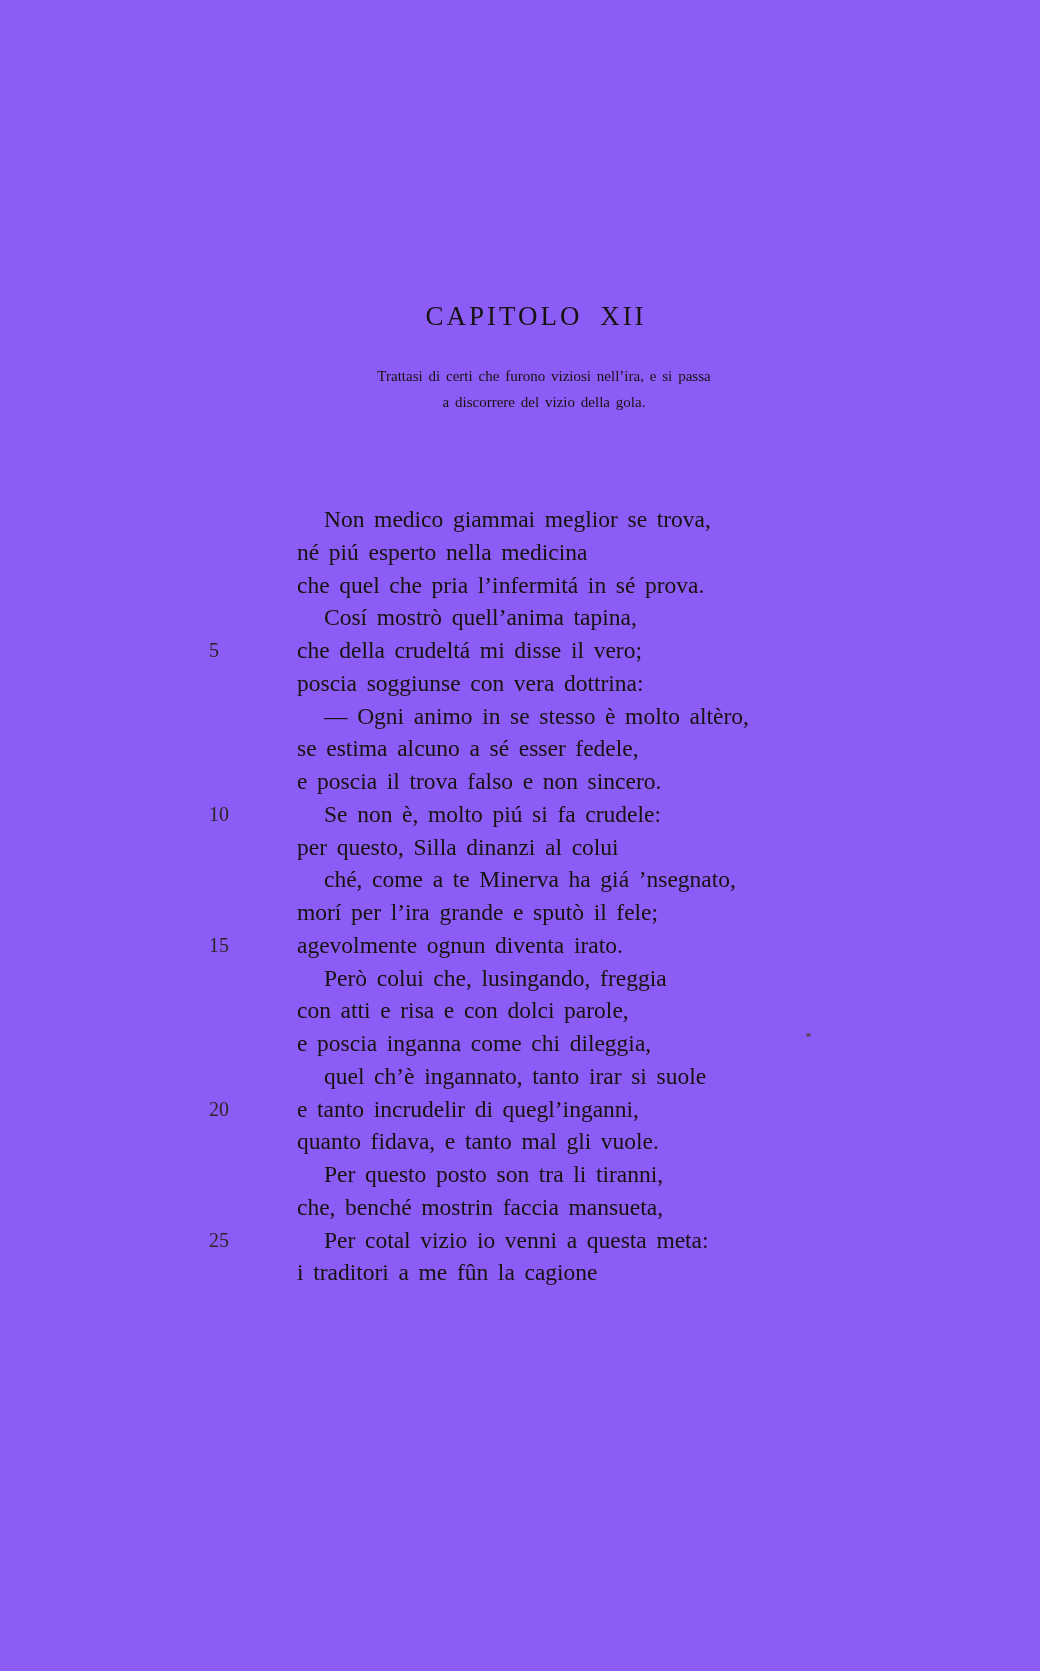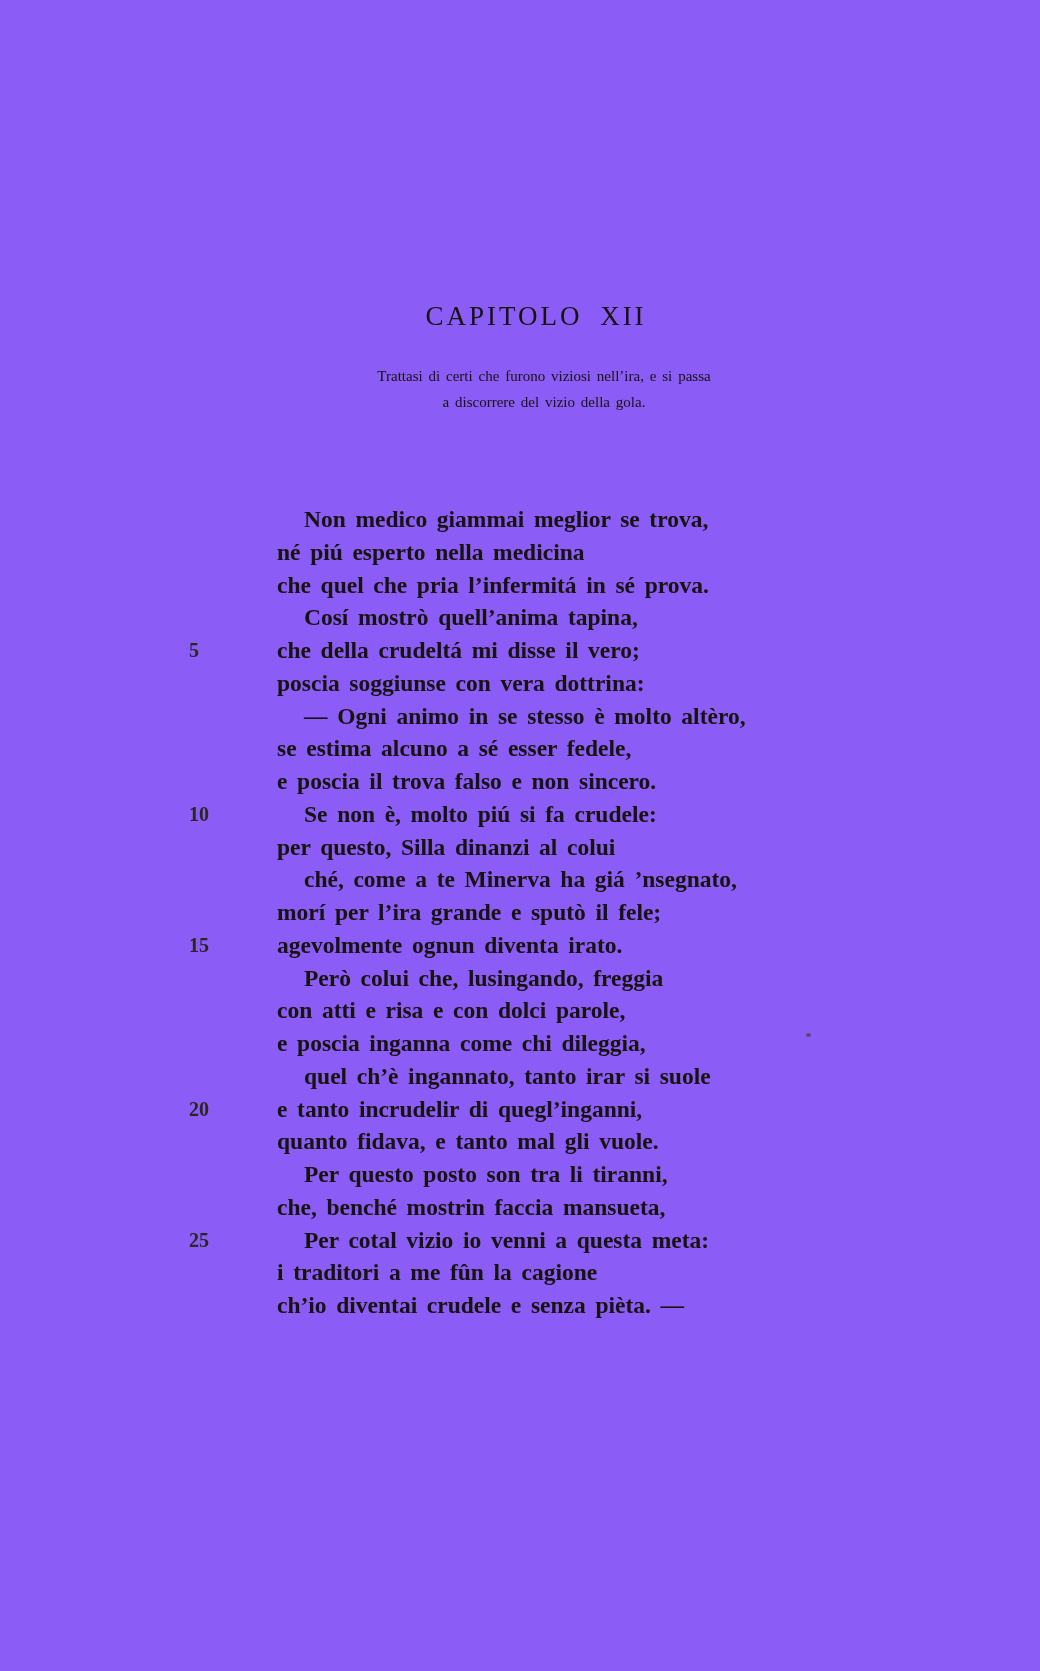--- a/index.html
+++ b/index.html
@@ -33,23 +33,22 @@
     left: 48px;
     width: 992px;
     text-align: center;
     font-size: 15px;
     line-height: 26px;
     word-spacing: 0.14em;
   }
   .poem {
     position: absolute;
     top: 503px;
-    left: 189px;
+    left: 209px;
     width: 720px;
-    font-weight: bold;
   }
   .row {
     display: flex;
     height: 32.75px;
     line-height: 32.75px;
     white-space: nowrap;
   }
   .num {
     width: 88px;
     flex: 0 0 88px;
@@ -177,18 +176,17 @@
       <div class="row">
         <span class="num">25</span>
         <span class="verse indent">Per cotal vizio io venni a questa meta:</span>
       </div>
       <div class="row">
         <span class="num"></span>
         <span class="verse">i traditori a me fûn la cagione</span>
       </div>
       <div class="row">
         <span class="num"></span>
-        <span class="verse">ch’io diventai crudele e senza pièta. —</span>
       </div>
     </div>
 
   <div class="speck"></div>
 </div>
 
 </body></html>

